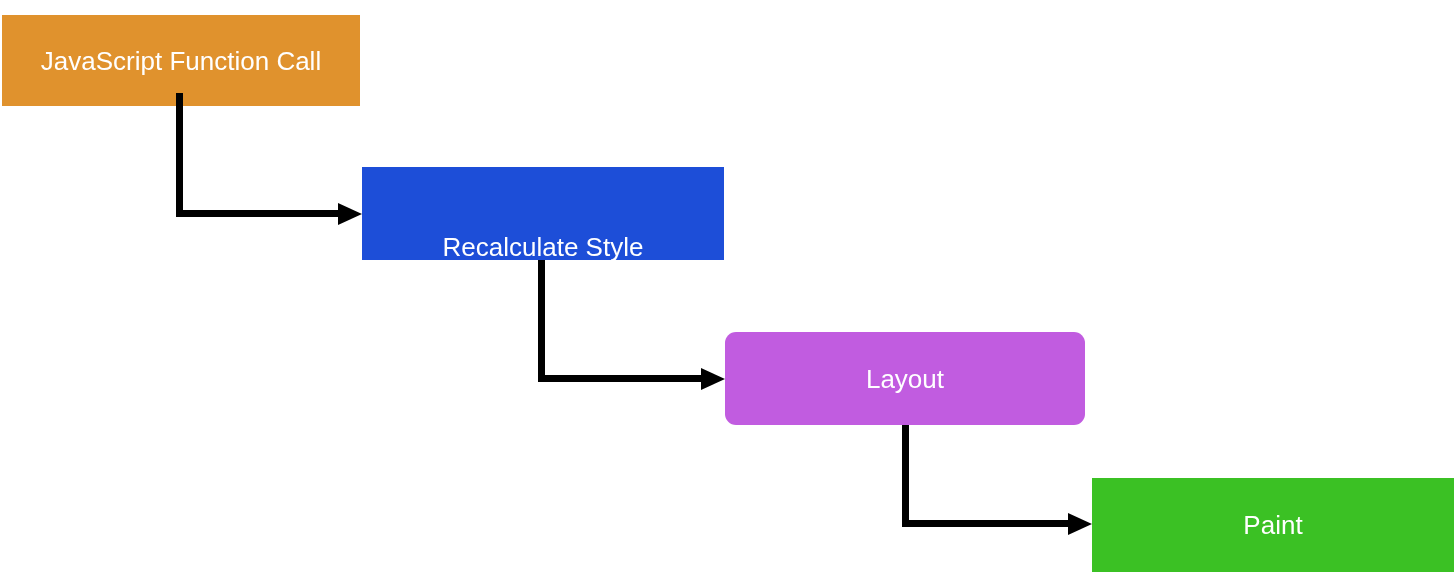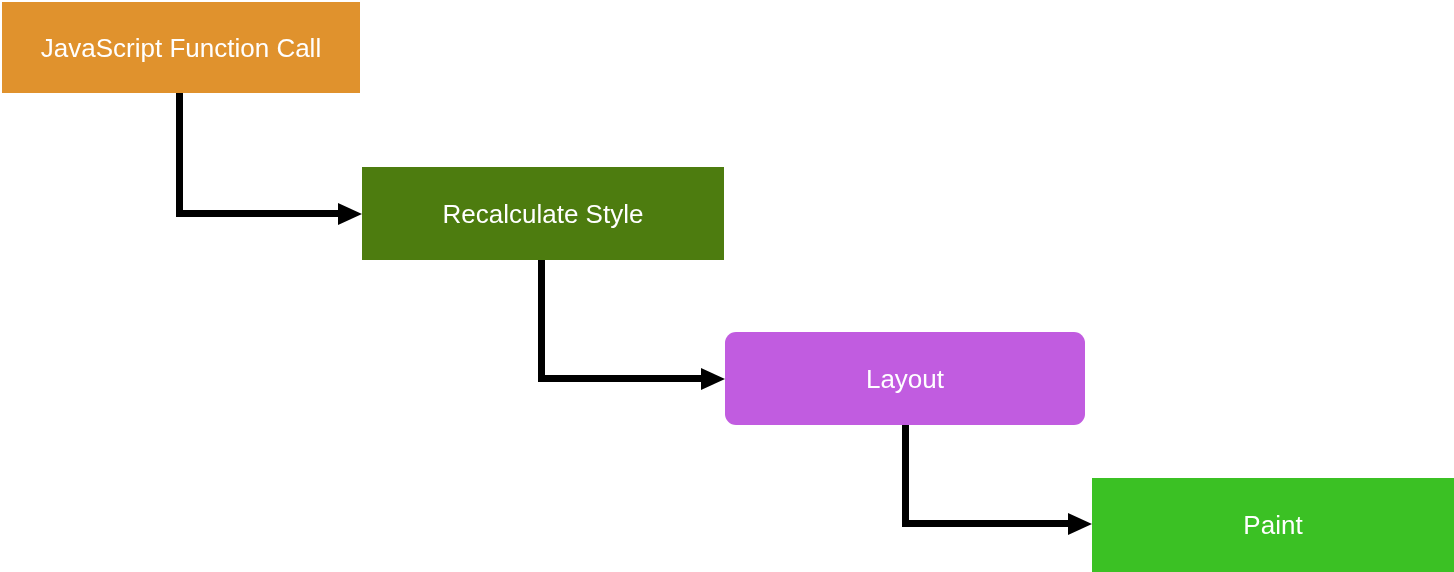--- a/index.html
+++ b/index.html
@@ -21,21 +21,21 @@
     align-items: center;
     justify-content: center;
   }
   .node-label {
     color: #ffffff;
     font-size: 26px;
     font-weight: 400;
     line-height: 1;
     white-space: nowrap;
   }
-  .node1 { left: 2px;    top: 2px;   width: 358px; height: 91px; }
+  .node1 { left: 2px;    top: 15px;   width: 358px; height: 91px; }
   .node2 { left: 362px;  top: 167px; width: 362px; height: 93px; }
   .node3 { left: 725px;  top: 332px; width: 360px; height: 93px; border-radius: 11px; }
   .node4 { left: 1092px; top: 478px; width: 362px; height: 94px; }
 
   .seg {
     position: absolute;
     background: #000000;
   }
   
   .a1-v { left: 176px; top: 93px;  width: 7px;   height: 124px; }
@@ -67,21 +67,21 @@
   <div class="node node1" style="background-color: rgb(224, 146, 45);">
     <span class="node-label" style="color: rgb(255, 255, 255);">JavaScript Function Call</span>
   </div>
 
   <div>
     <div class="seg a1-v" style="background-color: rgb(0, 0, 0);"></div>
     <div class="seg a1-h" style="background-color: rgb(0, 0, 0);"></div>
     <div class="head a1-head" style="border-left-color: rgb(0, 0, 0);"></div>
   </div>
 
-  <div class="node node2" style="background-color: #4d7c0f;">
+  <div class="node node2" style="background-color: #1d4ed8; align-items: flex-end;">
     <span class="node-label" style="color: rgb(255, 255, 255);">Recalculate Style</span>
   </div>
 
   <div>
     <div class="seg a2-v" style="background-color: rgb(0, 0, 0);"></div>
     <div class="seg a2-h" style="background-color: rgb(0, 0, 0);"></div>
     <div class="head a2-head" style="border-left-color: rgb(0, 0, 0);"></div>
   </div>
 
   <div class="node node3" style="background-color: rgb(193, 92, 224);">

